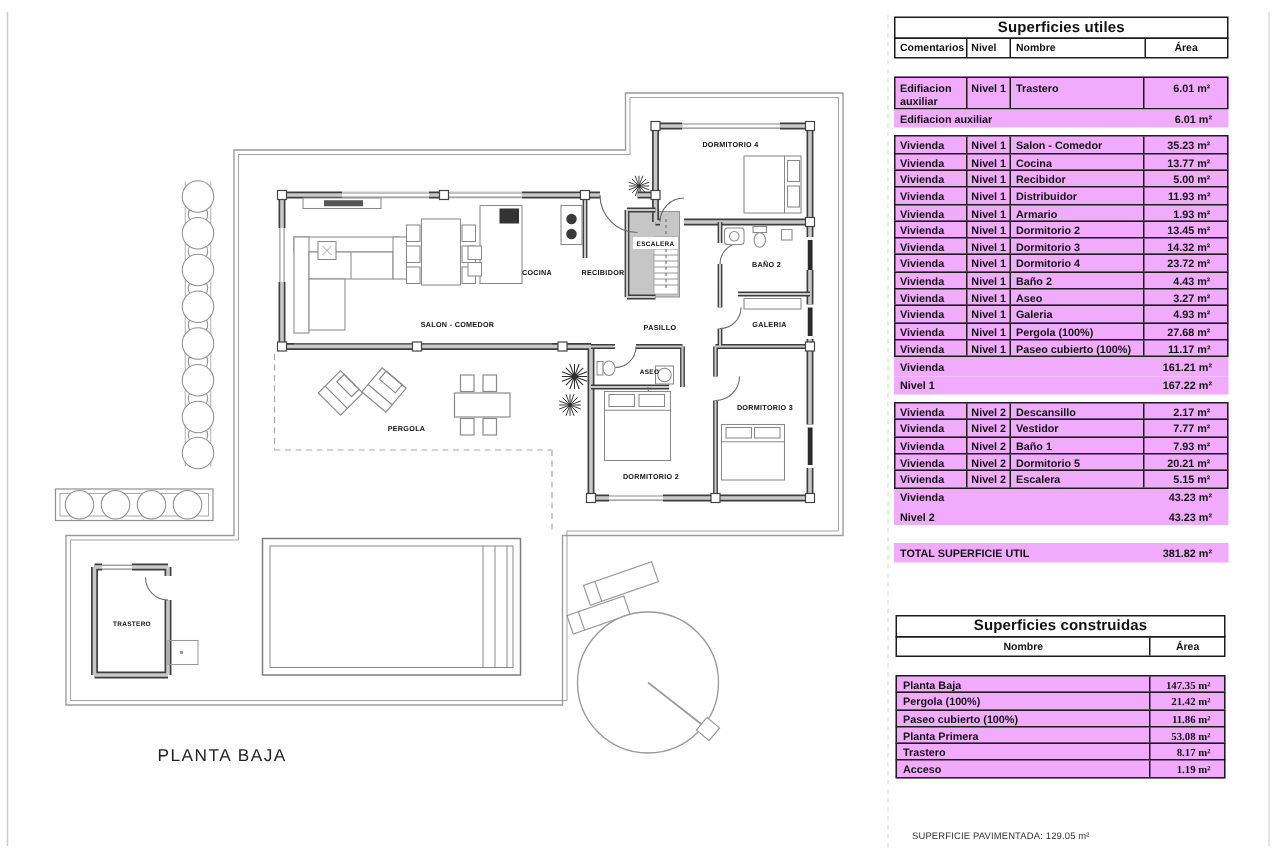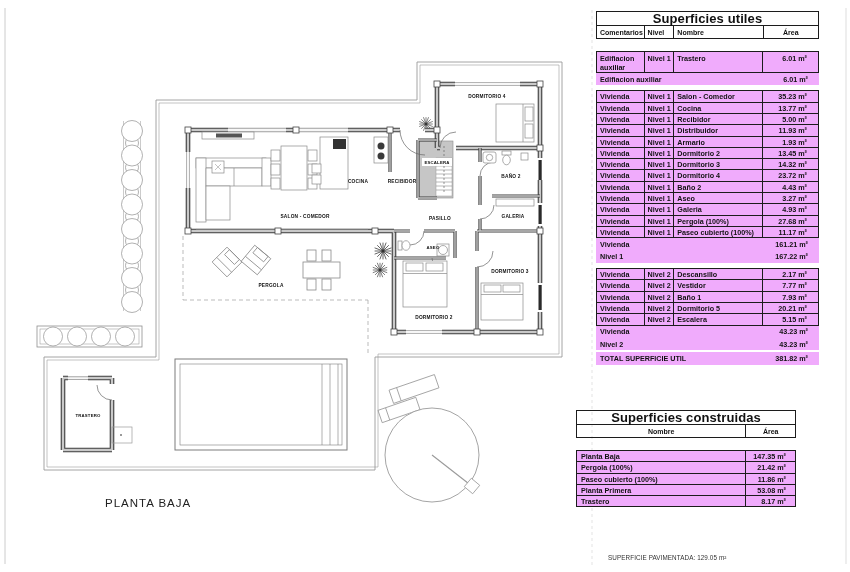--- a/index.html
+++ b/index.html
@@ -3,23 +3,23 @@
 <meta charset="utf-8">
 <style>
   html,body{margin:0;padding:0;background:#e8e8e8;}
   #sheet{position:relative;width:850px;height:572px;background:#ffffff;overflow:hidden;
          font-family:"Liberation Sans", sans-serif;color:#111;}
   svg text{font-family:"Liberation Sans", sans-serif;}
 
   
   .stable{position:absolute;box-sizing:border-box;}
   #table1{left:596px;top:11px;width:223px;}
-  #table2{left:576px;top:410px;width:220px;}
+  #table2{left:597px;top:410px;width:220px;}
   .t-title{box-sizing:border-box;border:1px solid #1c1c1c;height:15px;display:flex;align-items:center;
-           justify-content:center;font-size:13px;font-weight:bold;letter-spacing:0.1px;}
+           justify-content:center;font-size:10px;font-weight:bold;letter-spacing:0.1px;}
   .t-head{box-sizing:border-box;border:1px solid #1c1c1c;margin-top:-1px;height:14px;display:flex;}
   .t-head .hc{box-sizing:border-box;border-left:1px solid #1c1c1c;font-size:7px;font-weight:bold;
               display:flex;align-items:center;padding:0 3px;white-space:nowrap;overflow:hidden;}
   .t-head .hc:first-child{border-left:none;}
   .t-body{margin-top:13px;}
 
   .row{box-sizing:border-box;display:flex;width:100%;background:#f0abfc;}
   .r-data,.r-tall{border:1px solid #1c1c1c;margin-top:-1px;}
   .r-data{height:12.3px;}
   .r-tall{height:22px;}
@@ -31,21 +31,21 @@
   .cn{width:30px;}
   .cm{width:90px;}
   .ca{width:56px;text-align:right;padding-right:11px;}
   .r-tall .cc{white-space:normal;line-height:9px;padding-top:2px;}
   .r-tall .c{padding-top:2px;}
   .lab{flex:1;font-size:7.2px;font-weight:bold;padding-left:4px;white-space:nowrap;}
   .sar{width:56px;font-size:7.2px;font-weight:bold;text-align:right;padding-right:11px;white-space:nowrap;}
 
   
   #table2 .cm{width:170px;padding-left:4px;}
-  #table2 .ca{width:50px;padding-right:9px;}
+  #table2 .ca{width:50px;padding-right:9px;font-family:Liberation Serif, serif;}
   #table2 .hc.h-nombre{width:170px;justify-content:center;}
   #table2 .hc.h-area{width:50px;justify-content:center;}
   #table2 .sar{width:50px;padding-right:9px;}
   #table1 .h-com{width:47px;}
   #table1 .h-niv{width:30px;}
   #table1 .h-nom{width:90px;}
   #table1 .h-are{width:56px;justify-content:center;}
 
   #footnote{position:absolute;left:608px;top:554px;font-size:6.3px;color:#333;letter-spacing:0.1px;}
 </style>
@@ -499,21 +499,21 @@
         <div class="row r-summary">
 
           <div class="lab">Vivienda</div>
           <div class="sar">43.23 m²</div>
         </div>
         <div class="row r-summary">
 
           <div class="lab">Nivel 2</div>
           <div class="sar">43.23 m²</div>
         </div>
-        <div class="row r-total" style="margin-top: 2px;">
+        <div class="row r-total" style="margin-top: 12px;">
 
           <div class="lab">TOTAL SUPERFICIE UTIL</div>
           <div class="sar">381.82 m²</div>
         </div>
     </div>
   </div>
 
   <div id="table2" class="stable">
     <div class="t-title">Superficies construidas</div>
     <div class="t-head">
@@ -539,17 +539,22 @@
         <div class="row r-data">
           <div class="c cm">Planta Primera</div>
           <div class="c ca">53.08 m²</div>
 
         </div>
         <div class="row r-data">
           <div class="c cm">Trastero</div>
           <div class="c ca">8.17 m²</div>
 
         </div>
+        <div class="row r-data">
+          <div class="c cm">Acceso</div>
+          <div class="c ca">1.19 m²</div>
+
+        </div>
     </div>
   </div>
 
   <div id="footnote">SUPERFICIE PAVIMENTADA: 129.05 m²</div>
 </div>
 
 </body></html>

